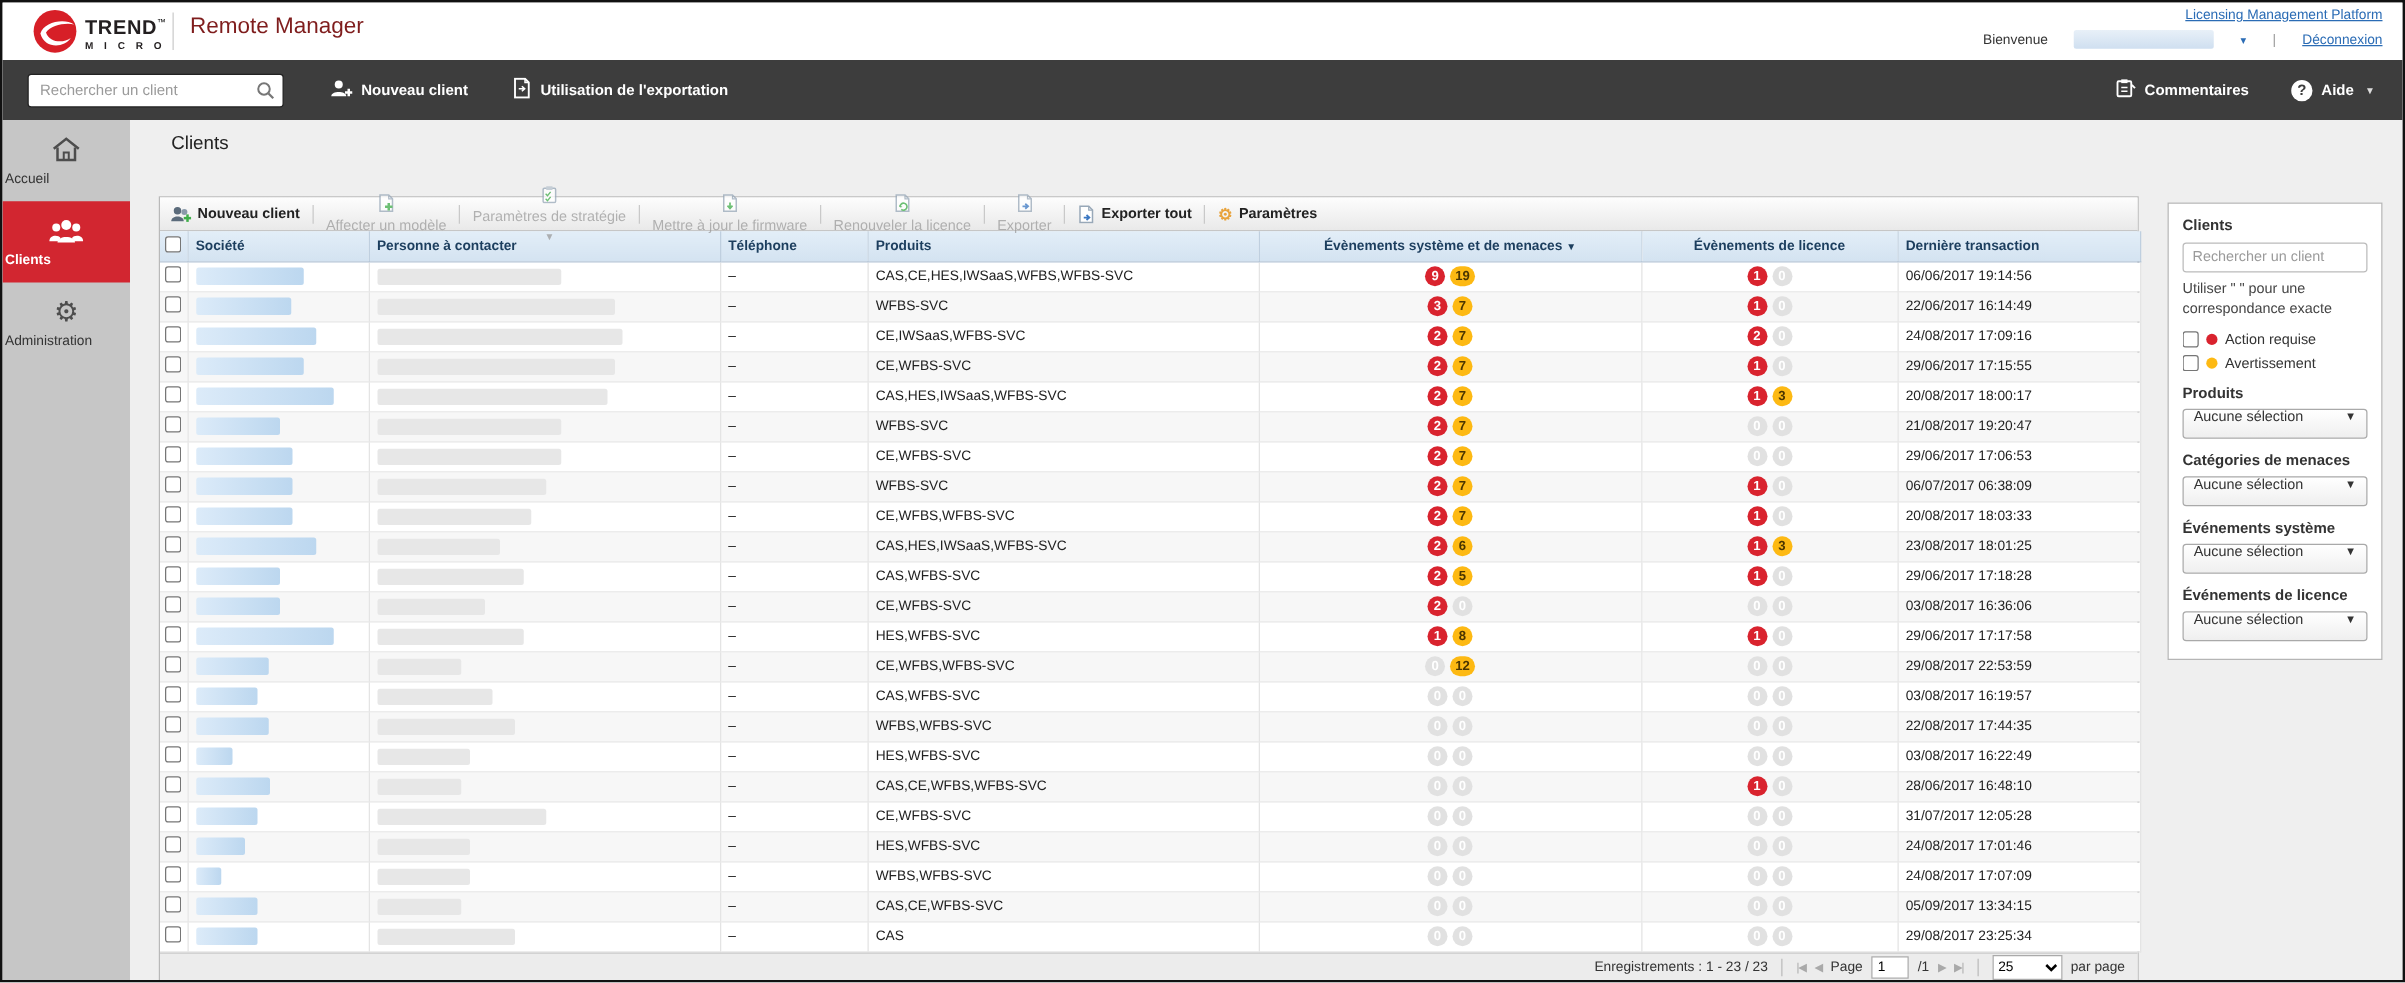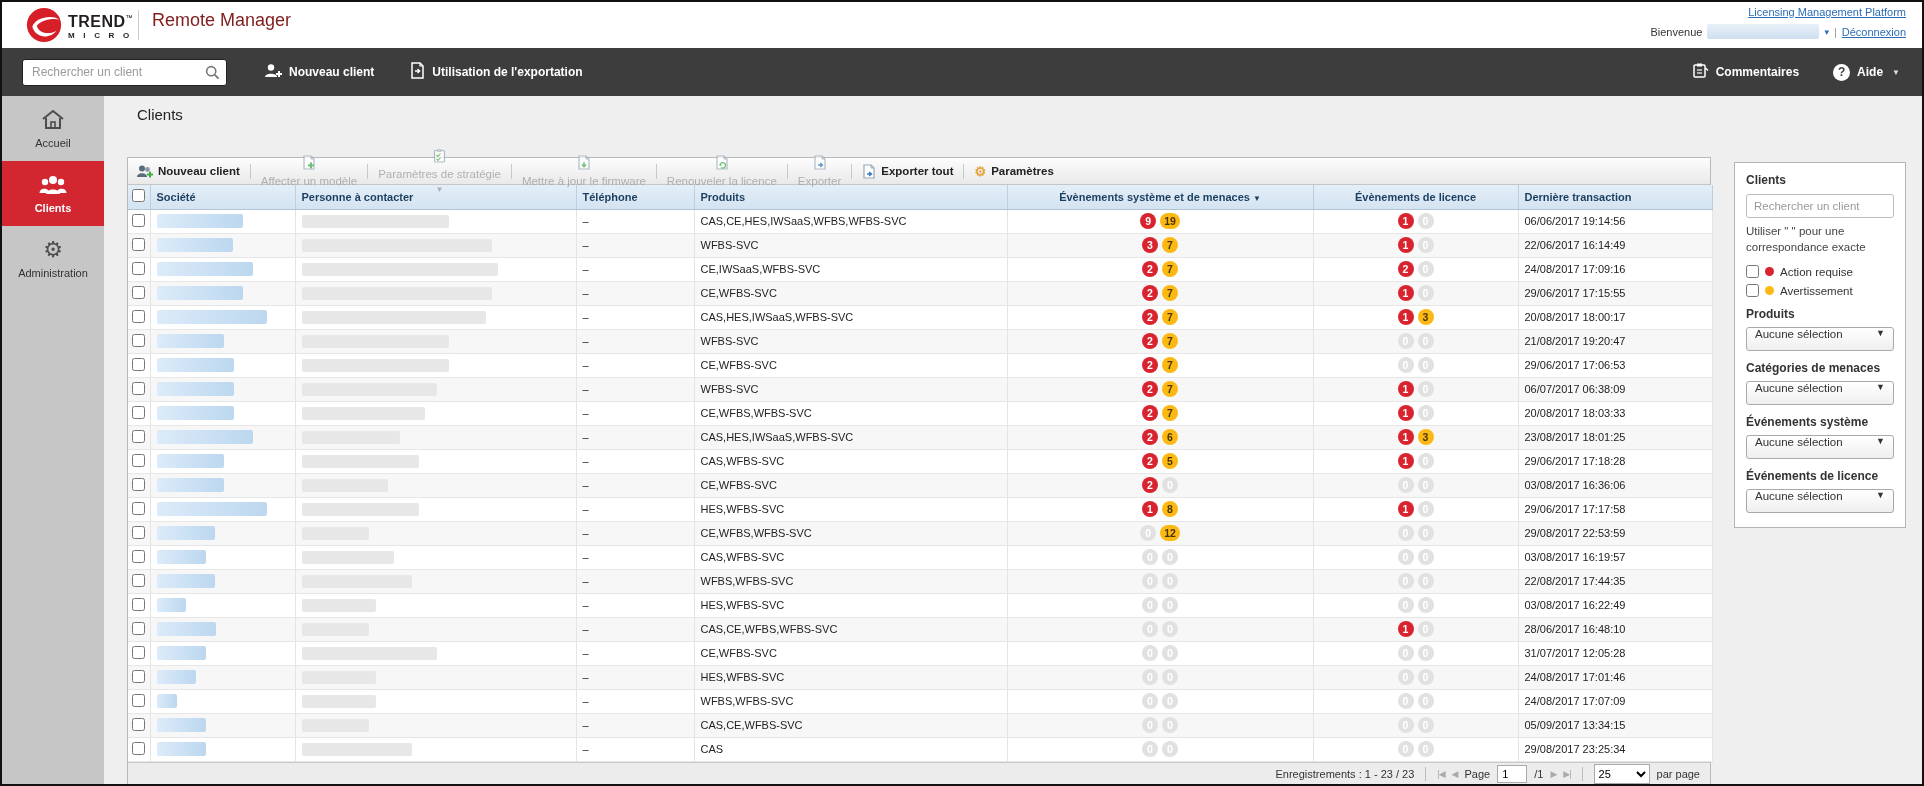--- a/index.html
+++ b/index.html
@@ -10,40 +10,40 @@
   .hdr { position:absolute; left:0; top:0; width:100%; height:46px; background:#fff; }
   .logo-wrap { position:absolute; left:24px; top:5px; display:flex; align-items:center; }
   .brand-txt { margin-left:6px; line-height:1; }
   .brand-trend { font-size:16px; font-weight:bold; color:#231f20; letter-spacing:.5px; }
   .brand-tm { font-size:7px; vertical-align:top; }
   .brand-micro { font-size:8px; font-weight:bold; color:#231f20; letter-spacing:3.2px; margin-top:2px; }
   .hdr-divider { position:absolute; left:136px; top:8px; width:1px; height:30px; background:#ccc; }
   .app-title { position:absolute; left:150px; top:8px; font-size:18px; color:#7f1d1d; }
   .hdr-right { position:absolute; right:16px; top:4px; text-align:right; font-size:11px; }
   .toplink { color:#2b6cb5; text-decoration:underline; cursor:pointer; }
-  .welcome-row { margin-top:6px; display:flex; align-items:center; justify-content:flex-end; gap:5px; color:#333; }
+  .welcome-row { margin-top:6px; display:flex; align-items:center; justify-content:flex-end; gap:21px; color:#333; }
   .user-chip { display:inline-block; width:112px; height:15px; background:linear-gradient(#e8f0f8,#cfdff0); border-radius:2px; }
   .caret-blue { color:#2b6cb5; font-size:9px; }
   .vsep { color:#999; }
 
   
   .darkbar { position:absolute; left:0; top:46px; width:100%; height:48px; background:#3d3d3d; display:flex; align-items:center; }
   .search-wrap { position:relative; margin-left:20px; }
   .search-wrap input { width:205px; height:27px; border:1px solid #222; border-radius:3px; padding:0 28px 0 9px; font-size:12px; color:#333; font-family:inherit; }
   .search-wrap input::placeholder { color:#9a9a9a; }
   .search-ico { position:absolute; right:7px; top:6px; }
   .dk-btn { display:flex; align-items:center; gap:7px; color:#fff; font-size:12px; font-weight:bold; margin-left:36px; cursor:pointer; }
   .dk-right { position:absolute; right:22px; display:flex; align-items:center; gap:34px; }
   .dk-right .dk-btn { margin-left:0; }
   .help-circle { width:17px; height:17px; border-radius:50%; background:#fff; color:#3d3d3d; font-size:12px; font-weight:bold; display:flex; align-items:center; justify-content:center; }
   .dk-caret { font-size:8px; color:#ddd; margin-left:2px; }
 
   
   .sidebar { position:absolute; left:0; top:94px; width:102px; bottom:0; background:#c6c6c6; }
-  .sb-item { padding:11px 12px 12px; text-align:center; cursor:pointer; }
+  .sb-item { padding:11px 2px 12px; text-align:left; cursor:pointer; }
   .sb-item .sb-ico { height:26px; display:flex; align-items:center; justify-content:center; color:#4d4d4d; font-size:22px; line-height:1; }
   .sb-item .sb-label { font-size:11px; color:#333; margin-top:4px; }
   .sb-item.active { background:#d22630; }
   .sb-item.active .sb-label { color:#fff; font-weight:bold; }
   .sb-item.active .sb-ico { color:#fff; }
 
   
   .content { position:absolute; left:102px; top:94px; right:0; bottom:0; background:#efefef; }
   .page-title { position:absolute; left:33px; top:10px; font-size:15px; color:#222; }
 

